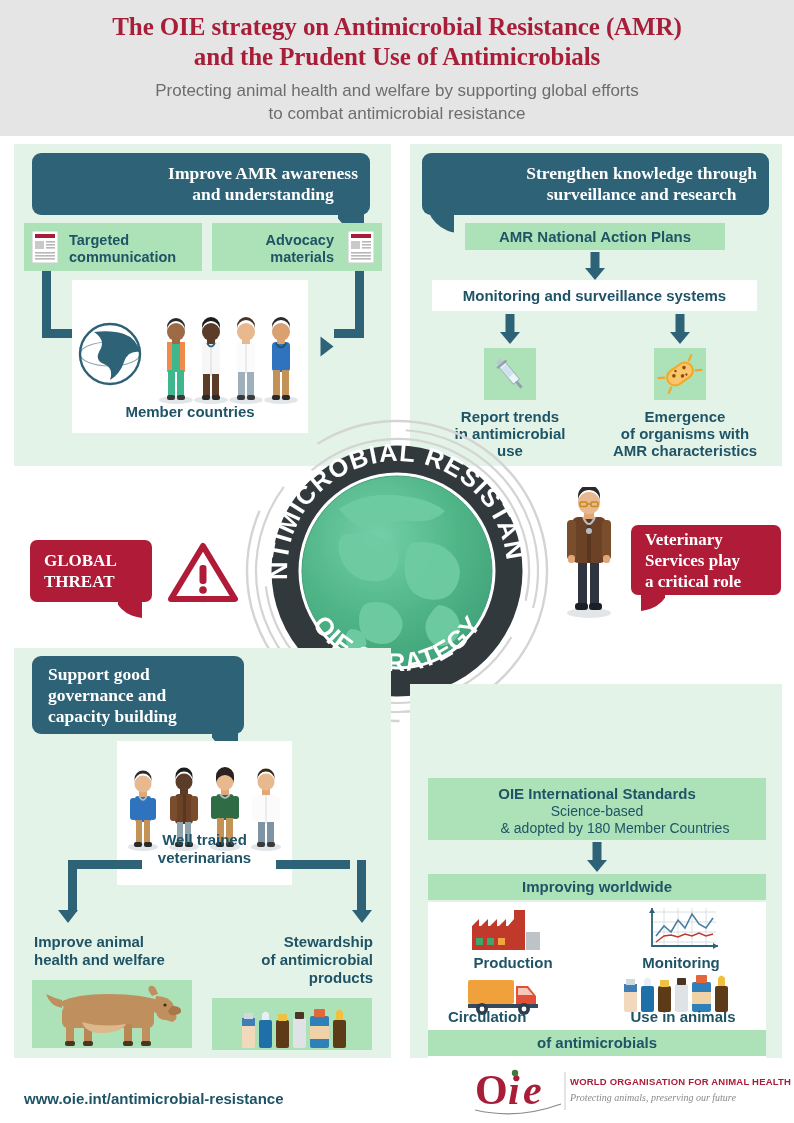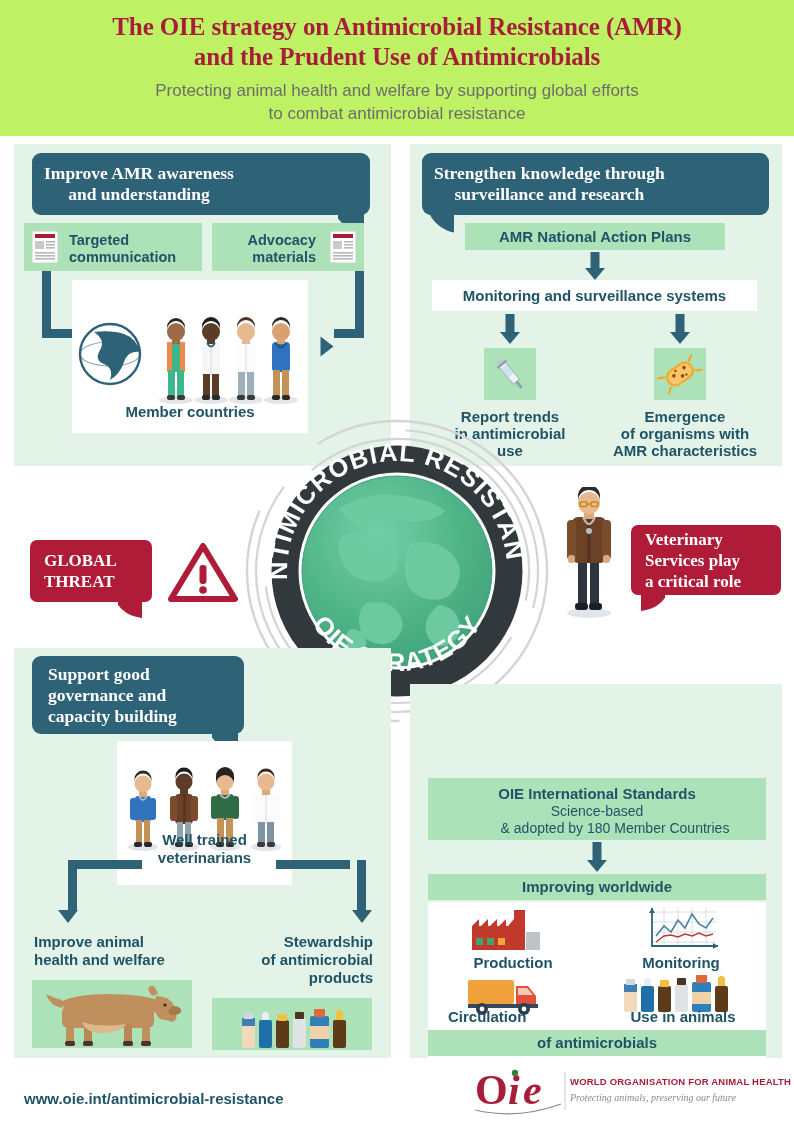--- a/index.html
+++ b/index.html
@@ -7,21 +7,21 @@
     width: 794px; height: 1123px;
     background: #ffffff;
     font-family: "Liberation Sans", sans-serif;
     overflow: hidden;
   }
   .page { position: relative; width: 794px; height: 1123px; background: #ffffff; }
 
   
   .header {
     position: absolute; left: 0; top: 0; width: 794px; height: 136px;
-    background: #bef264;
+    background: #e5e5e5;
     display: flex; flex-direction: column; align-items: center; justify-content: center;
   }
   .header h1 {
     font-family: "Liberation Serif", serif;
     color: #a81d38; font-weight: bold; font-size: 25px; line-height: 30px;
     text-align: center; letter-spacing: -0.1px;
   }
   .header h2 {
     margin-top: 7px;
     color: #6d6d6d; font-weight: normal; font-size: 17px; line-height: 23px;
@@ -33,21 +33,21 @@
   #panel-tl { left: 14px;  top: 144px; width: 377px; height: 322px; }
   #panel-tr { left: 410px; top: 144px; width: 372px; height: 322px; }
   #panel-bl { left: 14px;  top: 648px; width: 377px; height: 410px; }
   #panel-br { left: 410px; top: 684px; width: 372px; height: 374px; }
 
   
   .bubble {
     position: absolute; background: #2e6277; color: #ffffff;
     border-radius: 9px;
     font-family: "Liberation Serif", serif; font-weight: bold;
-    display: flex; align-items: center; justify-content: flex-start;
+    display: flex; align-items: center; justify-content: flex-end;
     text-align: center; line-height: 21px; font-size: 17.5px;
     padding: 6px 12px;
   }
   .bubble .tail { position: absolute; width: 26px; height: 26px; overflow: hidden; }
   .bubble .tail::before {
     content: ""; position: absolute; width: 34px; height: 34px;
     background: #2e6277; border-radius: 0 0 0 100%;
   }
   
   .tail-br { bottom: -22px; right: 6px; }
@@ -145,21 +145,21 @@
         <rect x="14" y="13" width="9" height="1.6" fill="#b7b7b7"></rect>
         <rect x="14" y="16" width="9" height="1.6" fill="#b7b7b7"></rect>
         <rect x="3" y="21" width="20" height="1.6" fill="#b7b7b7"></rect>
         <rect x="3" y="24" width="20" height="1.6" fill="#b7b7b7"></rect>
         <rect x="3" y="27" width="20" height="1.6" fill="#b7b7b7"></rect>
       </svg>
       <span style="position:absolute;left:45px;top:9px;font-size:14.5px;line-height:17px;white-space:pre-line;">Targeted
 communication</span>
     </div>
 
-    <div class="gbox" style="left:198px; top:79px; width:152px; height:48px;">
+    <div class="gbox" style="left:198px; top:79px; width:170px; height:48px;">
       <span style="position:absolute;right:48px;top:9px;font-size:14.5px;line-height:17px;white-space:pre-line;text-align:right;">Advocacy
 materials</span>
       <svg width="26" height="32" viewBox="0 0 26 32" style="position:absolute;right:8px;top:8px;">
         <rect x="0" y="0" width="26" height="32" fill="#ffffff" stroke="#c9c9c9" stroke-width="1"></rect>
         <rect x="3" y="3" width="20" height="4" fill="#a81d38"></rect>
         <rect x="3" y="10" width="9" height="8" fill="#c9c9c9"></rect>
         <rect x="14" y="10" width="9" height="1.6" fill="#b7b7b7"></rect>
         <rect x="14" y="13" width="9" height="1.6" fill="#b7b7b7"></rect>
         <rect x="14" y="16" width="9" height="1.6" fill="#b7b7b7"></rect>
         <rect x="3" y="21" width="20" height="1.6" fill="#b7b7b7"></rect>

